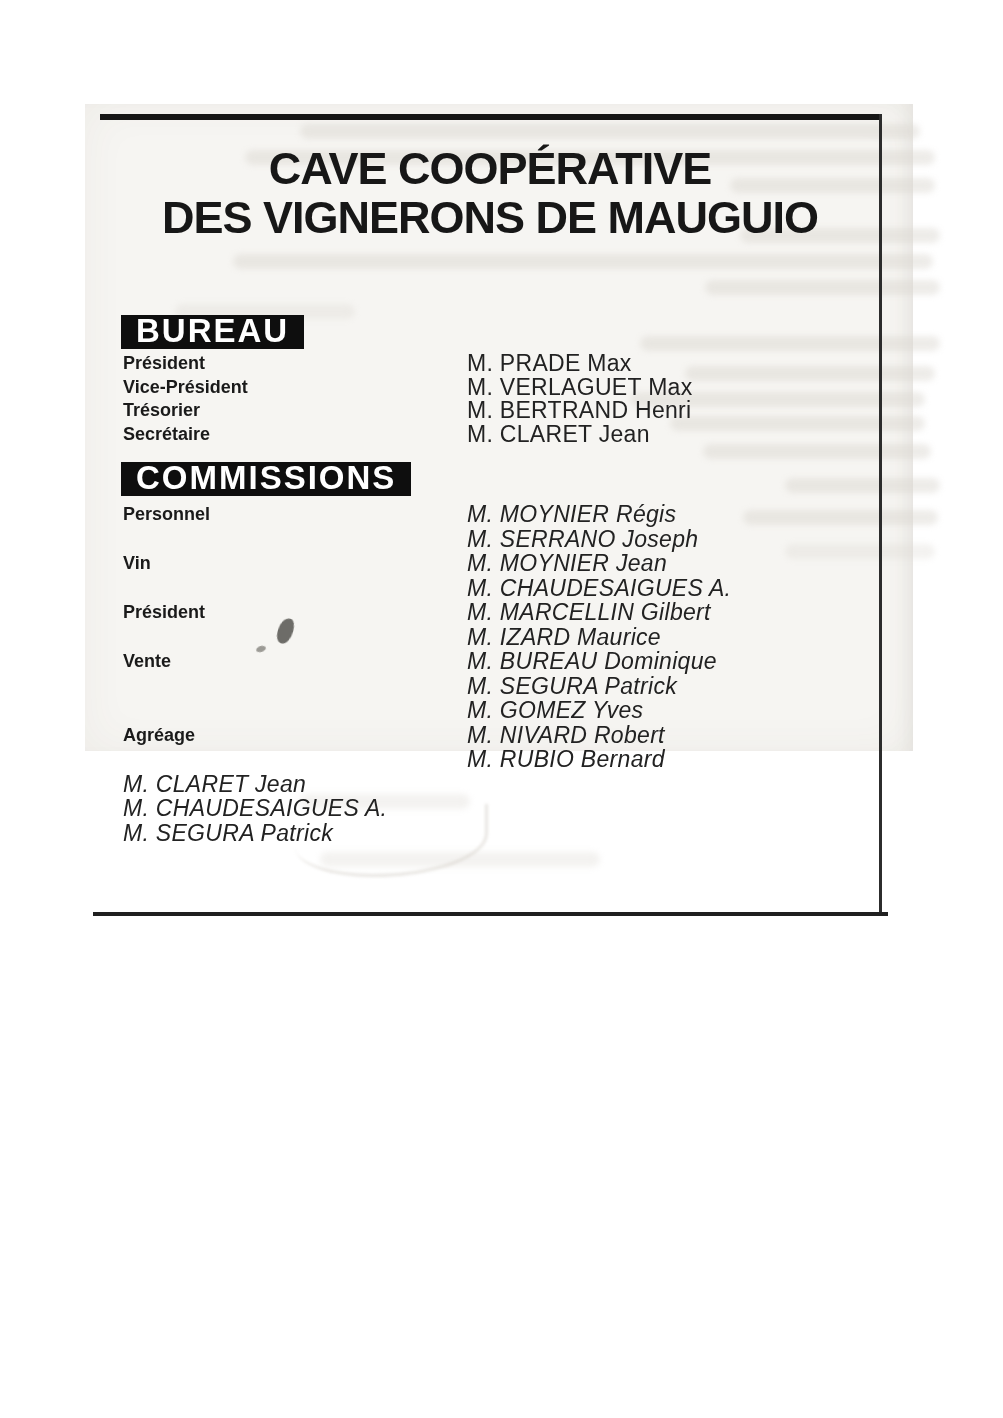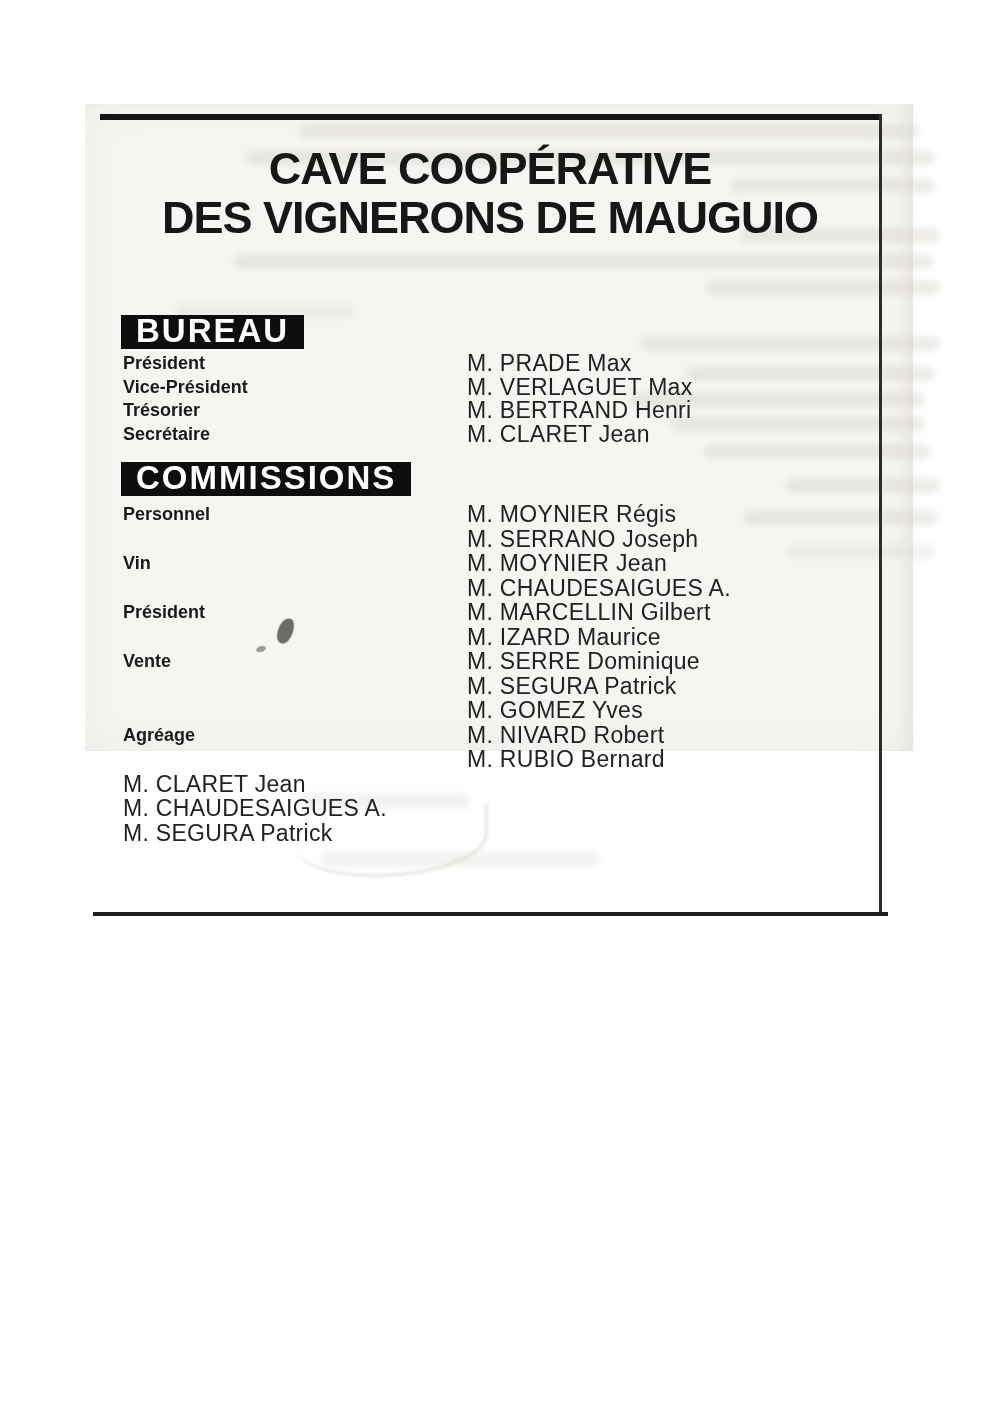--- a/index.html
+++ b/index.html
@@ -53,21 +53,21 @@
     line-height:23.5px;
   }
   .role-label{font-weight:700;font-size:18px;color:#1a1a1a;}
   .member-name{font-weight:400;font-size:23px;letter-spacing:.3px;color:#222;white-space:nowrap;}
   
   .commissions{
     position:absolute;left:38px;top:398px;
     display:flex;flex-direction:column;
   }
   .group{display:grid;grid-template-columns:344px auto;}
-  .names{display:flex;flex-direction:column;line-height:24.5px;}
+  .names{display:flex;flex-direction:column;line-height:24.5px;font-style:italic;}
   .commissions .role-label{line-height:24.5px;}
   
   .smudge{
     position:absolute;left:193px;top:514px;width:15px;height:26px;
     background:#4b4a46;border-radius:65% 35% 60% 40% / 55% 45% 60% 40%;
     transform:rotate(14deg);opacity:.8;filter:blur(.4px);
   }
   .smudge-speck{
     position:absolute;left:171px;top:542px;width:10px;height:6px;
     background:#6c6a64;border-radius:50%;transform:rotate(-18deg);opacity:.65;filter:blur(.5px);
@@ -148,21 +148,21 @@
         <div class="role-label">Président</div>
         <div class="names">
           <div class="member-name">M. MARCELLIN Gilbert</div>
           <div class="member-name">M. IZARD Maurice</div>
         </div>
       </div>
 
       <div class="group">
         <div class="role-label">Vente</div>
         <div class="names">
-          <div class="member-name">M. SERRE Dominique</div>
+          <div class="member-name">M. BUREAU Dominique</div>
           <div class="member-name">M. SEGURA Patrick</div>
           <div class="member-name">M. GOMEZ Yves</div>
         </div>
       </div>
 
       <div class="group">
         <div class="role-label">Agréage</div>
         <div class="names">
           <div class="member-name">M. NIVARD Robert</div>
           <div class="member-name">M. RUBIO Bernard</div>

